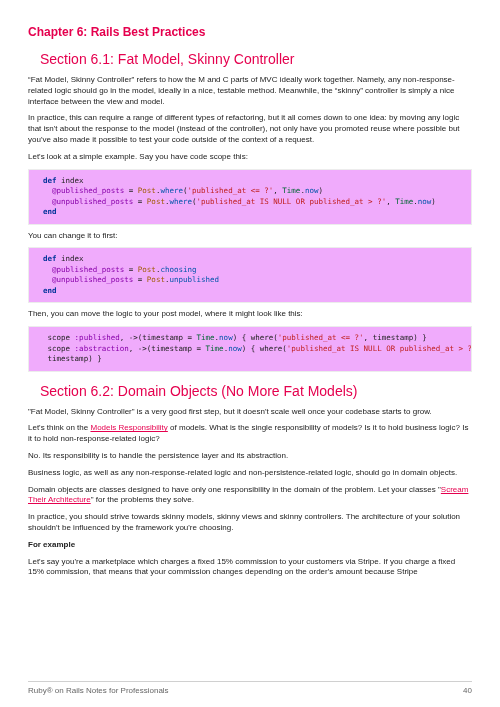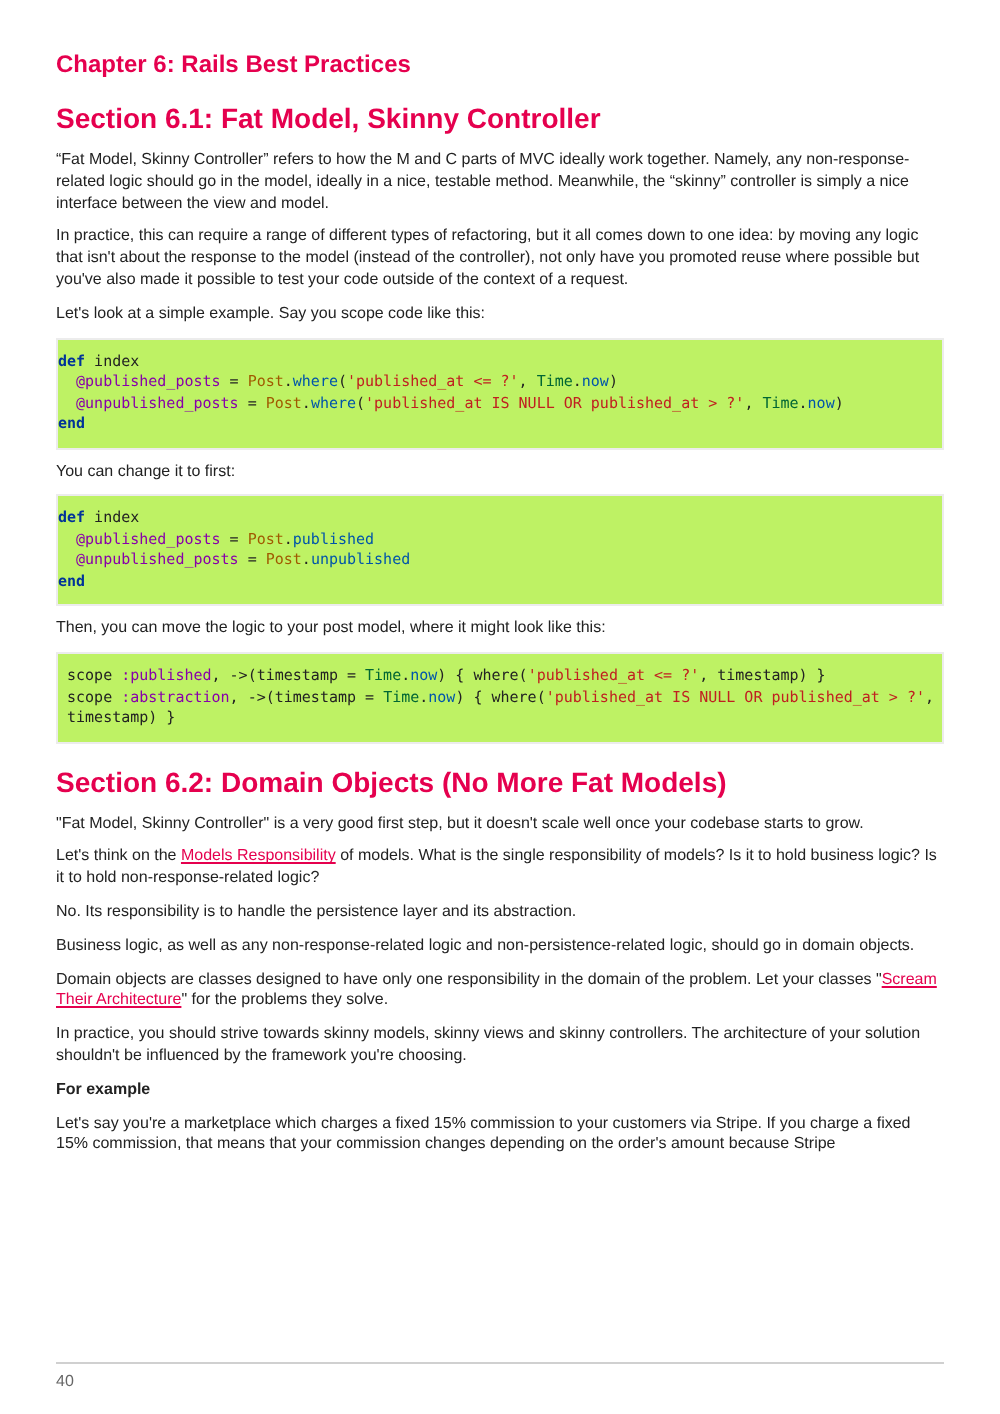--- a/index.html
+++ b/index.html
@@ -16,35 +16,35 @@
   }
   h1 {
     color: #e5004e;
     font-size: 12px;
     font-weight: 700;
     margin: 0 0 8px 0;
   }
   h2 {
     color: #e5004e;
     font-size: 14px;
-    font-weight: 700;
-    margin: 10px 0 6px 0;
+    font-weight: 400;
+    margin: 10px 0 6px 12px;
   }
   p {
     margin: 6px 0;
   }
   a {
     color: #e5004e;
     text-decoration: underline;
   }
   strong { font-weight: 700; }
   pre {
-    background: #bef264;
+    background: #f0abfc;
     border: 1px solid #ececec;
-    padding: 6px 0;
+    padding: 6px 14px;
     margin: 6px 0;
     font-family: Consolas, Menlo, monospace;
     font-size: 7.5px;
     line-height: 1.4;
     white-space: pre;
     overflow: hidden;
   }
   .k  { color: #003399; font-weight: 700; }
   .iv { color: #8800aa; }
   .cl { color: #a05a00; }
@@ -67,31 +67,31 @@
 </style>
 </head>
 <body>
 
 <h1>Chapter 6: Rails Best Practices</h1>
 
 <h2>Section 6.1: Fat Model, Skinny Controller</h2>
 
 <p>“Fat Model, Skinny Controller” refers to how the M and C parts of MVC ideally work together. Namely, any non-response-related logic should go in the model, ideally in a nice, testable method. Meanwhile, the “skinny” controller is simply a nice interface between the view and model.</p>
 <p>In practice, this can require a range of different types of refactoring, but it all comes down to one idea: by moving any logic that isn't about the response to the model (instead of the controller), not only have you promoted reuse where possible but you've also made it possible to test your code outside of the context of a request.</p>
-<p>Let's look at a simple example. Say you scope code like this:</p>
+<p>Let's look at a simple example. Say you have code scope this:</p>
 
 <pre><span class="k">def</span><span> index</span>
 <span class="iv">  @published_posts</span><span> = </span><span class="cl">Post</span><span>.</span><span class="m">where</span><span>(</span><span class="s">'published_at &lt;= ?'</span><span>, </span><span class="cn">Time</span><span>.</span><span class="m">now</span><span>)</span>
 <span class="iv">  @unpublished_posts</span><span> = </span><span class="cl">Post</span><span>.</span><span class="m">where</span><span>(</span><span class="s">'published_at IS NULL OR published_at &gt; ?'</span><span>, </span><span class="cn">Time</span><span>.</span><span class="m">now</span><span>)</span>
 <span class="k">end</span></pre>
 
 <p>You can change it to first:</p>
 
 <pre><span class="k">def</span><span> index</span>
-<span class="iv">  @published_posts</span><span> = </span><span class="cl">Post</span><span>.</span><span class="m">published</span>
+<span class="iv">  @published_posts</span><span> = </span><span class="cl">Post</span><span>.</span><span class="m">choosing</span>
 <span class="iv">  @unpublished_posts</span><span> = </span><span class="cl">Post</span><span>.</span><span class="m">unpublished</span>
 <span class="k">end</span></pre>
 
 <p>Then, you can move the logic to your post model, where it might look like this:</p>
 
 <pre><span> scope </span><span class="sym">:published</span><span>, -&gt;(timestamp = </span><span class="cn">Time</span><span>.</span><span class="m">now</span><span>) { where(</span><span class="s">'published_at &lt;= ?'</span><span>, timestamp) }</span>
 <span> scope </span><span class="sym">:abstraction</span><span>, -&gt;(timestamp = </span><span class="cn">Time</span><span>.</span><span class="m">now</span><span>) { where(</span><span class="s">'published_at IS NULL OR published_at &gt; ?'</span><span>,</span>
 <span> timestamp) }</span></pre>
 
 <h2>Section 6.2: Domain Objects (No More Fat Models)</h2>
@@ -99,14 +99,15 @@
 <p>"Fat Model, Skinny Controller" is a very good first step, but it doesn't scale well once your codebase starts to grow.</p>
 <p><span>Let's think on the </span><a href="#">Models Responsibility</a><span> of models. What is the single responsibility of models? Is it to hold business logic? Is it to hold non-response-related logic?</span></p>
 <p>No. Its responsibility is to handle the persistence layer and its abstraction.</p>
 <p>Business logic, as well as any non-response-related logic and non-persistence-related logic, should go in domain objects.</p>
 <p><span>Domain objects are classes designed to have only one responsibility in the domain of the problem. Let your classes "</span><a href="#">Scream Their Architecture</a><span>" for the problems they solve.</span></p>
 <p>In practice, you should strive towards skinny models, skinny views and skinny controllers. The architecture of your solution shouldn't be influenced by the framework you're choosing.</p>
 <p><strong>For example</strong></p>
 <p>Let's say you're a marketplace which charges a fixed 15% commission to your customers via Stripe. If you charge a fixed 15% commission, that means that your commission changes depending on the order's amount because Stripe</p>
 
 <div class="footer">
+  <span>Ruby® on Rails Notes for Professionals</span>
   <span>40</span>
 </div>
 
 </body></html>

